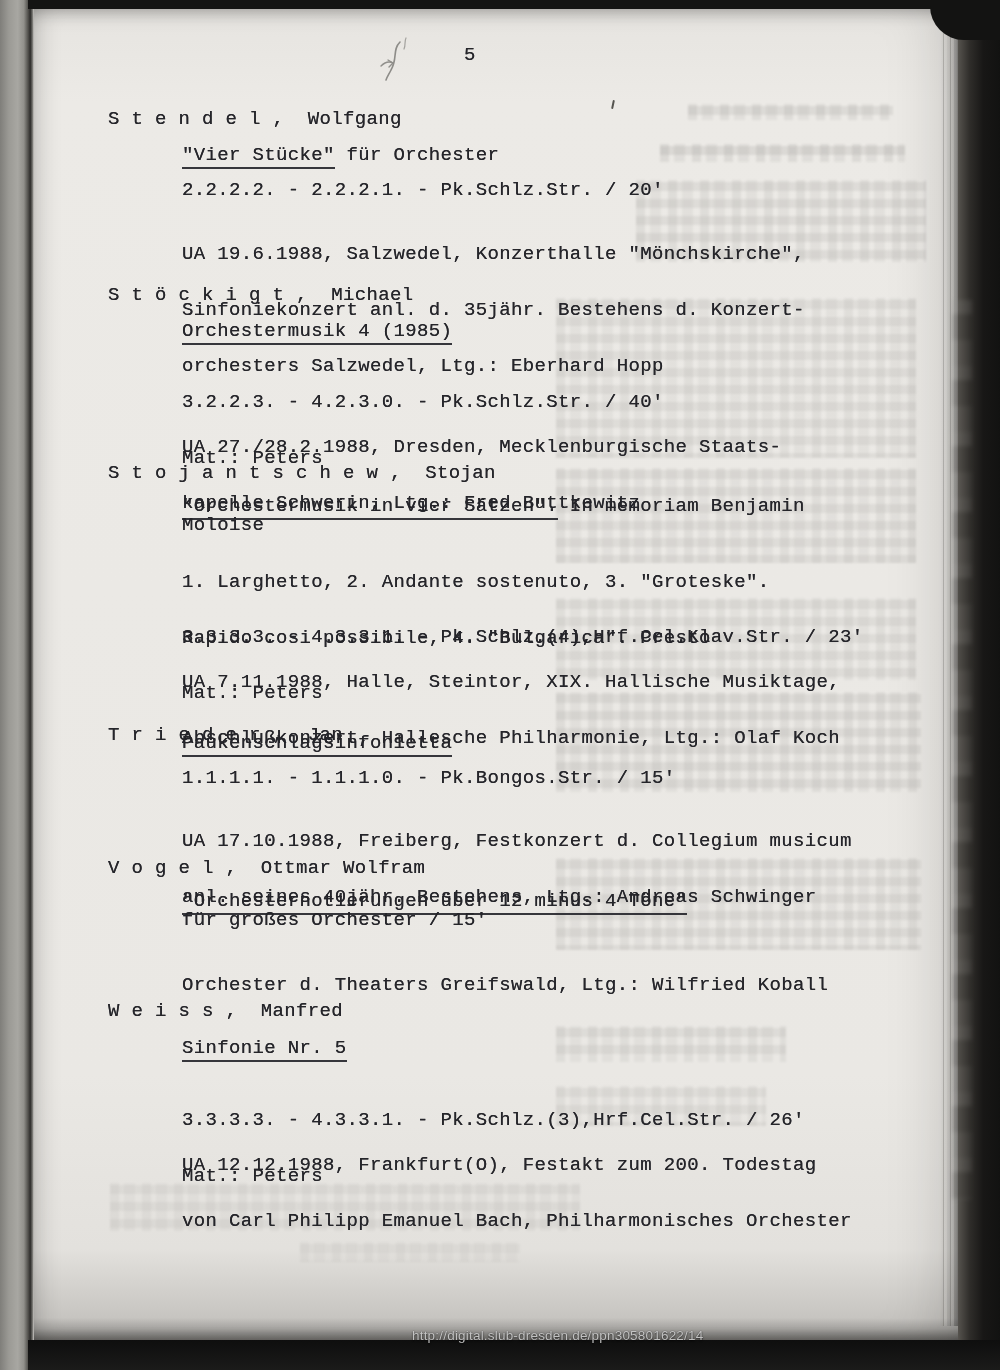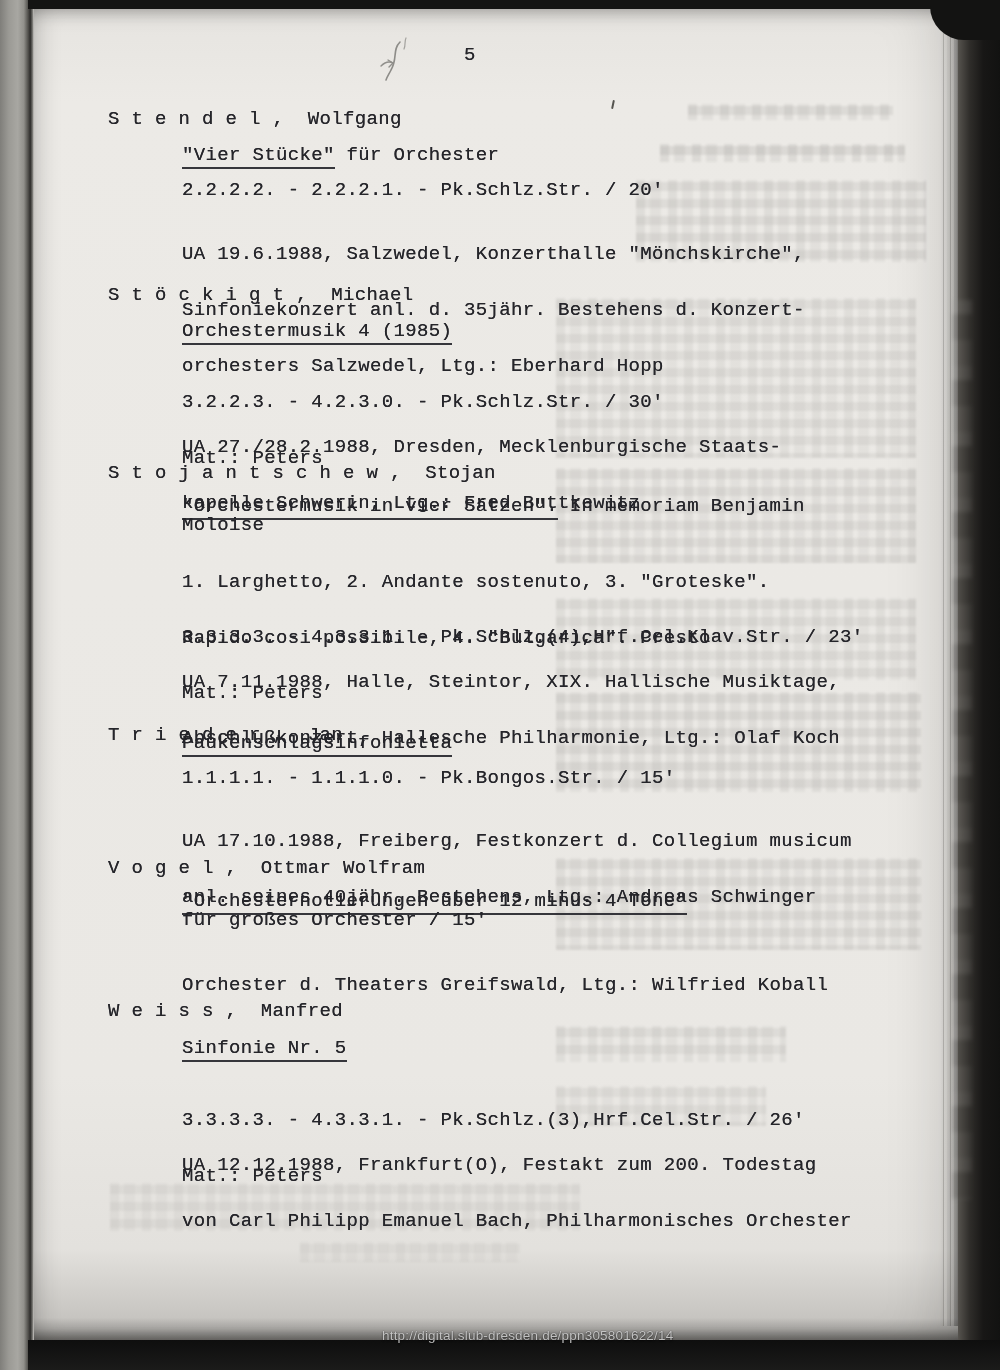--- a/index.html
+++ b/index.html
@@ -59,21 +59,21 @@
   }
   .u { border-bottom:2px solid rgba(38,38,44,.92); padding-bottom:1px; }
   
   .sm {
     position:absolute; z-index:2; filter:blur(1.1px);
     background-image:
       repeating-linear-gradient(90deg, rgba(92,90,86,.20) 0 9px, rgba(92,90,86,0) 9px 14px, rgba(92,90,86,.15) 14px 25px, rgba(92,90,86,0) 25px 32px),
       repeating-linear-gradient(180deg, rgba(92,90,86,.22) 2px 11px, rgba(92,90,86,0) 11px 19px);
   }
   .url {
-    position:absolute; left:382px; top:1328px; z-index:9;
+    position:absolute; left:412px; top:1328px; z-index:9;
     font-family:"Liberation Sans",sans-serif; font-size:13.5px; letter-spacing:.2px;
     color:#c9c9c9; opacity:.92;
     text-shadow:0 1px 2px rgba(0,0,0,.75), 0 0 1px rgba(0,0,0,.5);
   }
   .mark { position:absolute; z-index:5; }
   .tick {
     position:absolute; left:612px; top:100px; width:2px; height:9px; z-index:5;
     background:#55544f; transform:rotate(12deg); border-radius:1px;
   }
 </style>
@@ -117,21 +117,21 @@
       <div>UA 19.6.1988, Salzwedel, Konzerthalle "Mönchskirche",</div>
       <div>Sinfoniekonzert anl. d. 35jähr. Bestehens d. Konzert-</div>
       <div>orchesters Salzwedel, Ltg.: Eberhard Hopp</div>
     </div>
   </div>
 
   <div>
     <div class="t" style="left:108px;top:286px;">S t ö c k i g t ,  Michael</div>
     <div class="t" style="left:182px;top:322px;"><span class="u">Orchestermusik 4 (1985)</span></div>
     <div class="t" style="left:182px;top:356px;">
-      <div>3.2.2.3. - 4.2.3.0. - Pk.Schlz.Str. / 30'</div>
+      <div>3.2.2.3. - 4.2.3.0. - Pk.Schlz.Str. / 40'</div>
       <div>Mat.: Peters</div>
     </div>
     <div class="t" style="left:182px;top:401px;">
       <div>UA 27./28.2.1988, Dresden, Mecklenburgische Staats-</div>
       <div>kapelle Schwerin, Ltg.: Fred Buttkewitz</div>
     </div>
   </div>
 
   <div>
     <div class="t" style="left:108px;top:464px;">S t o j a n t s c h e w ,  Stojan</div>

